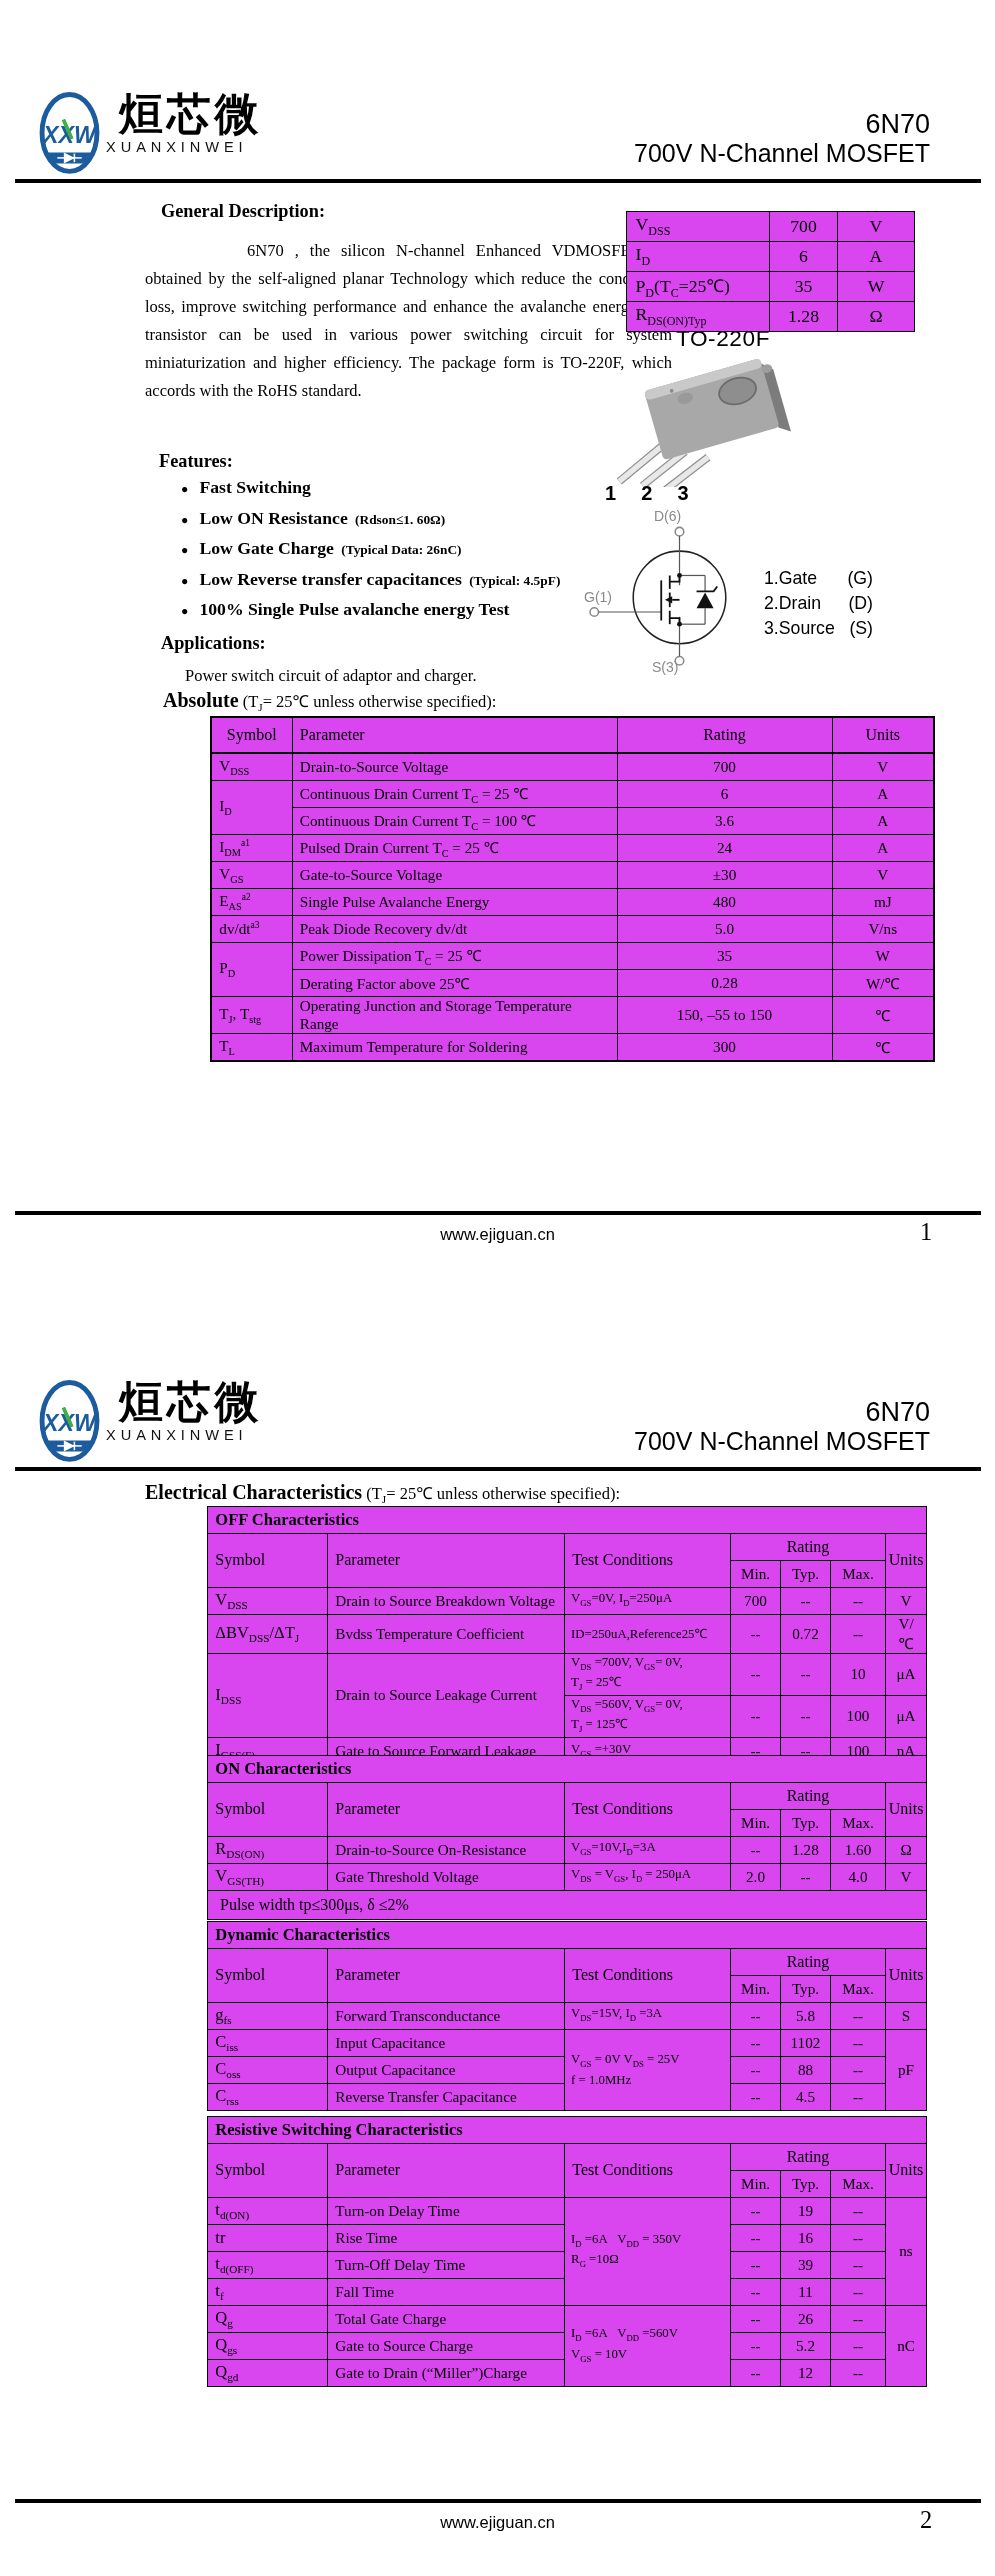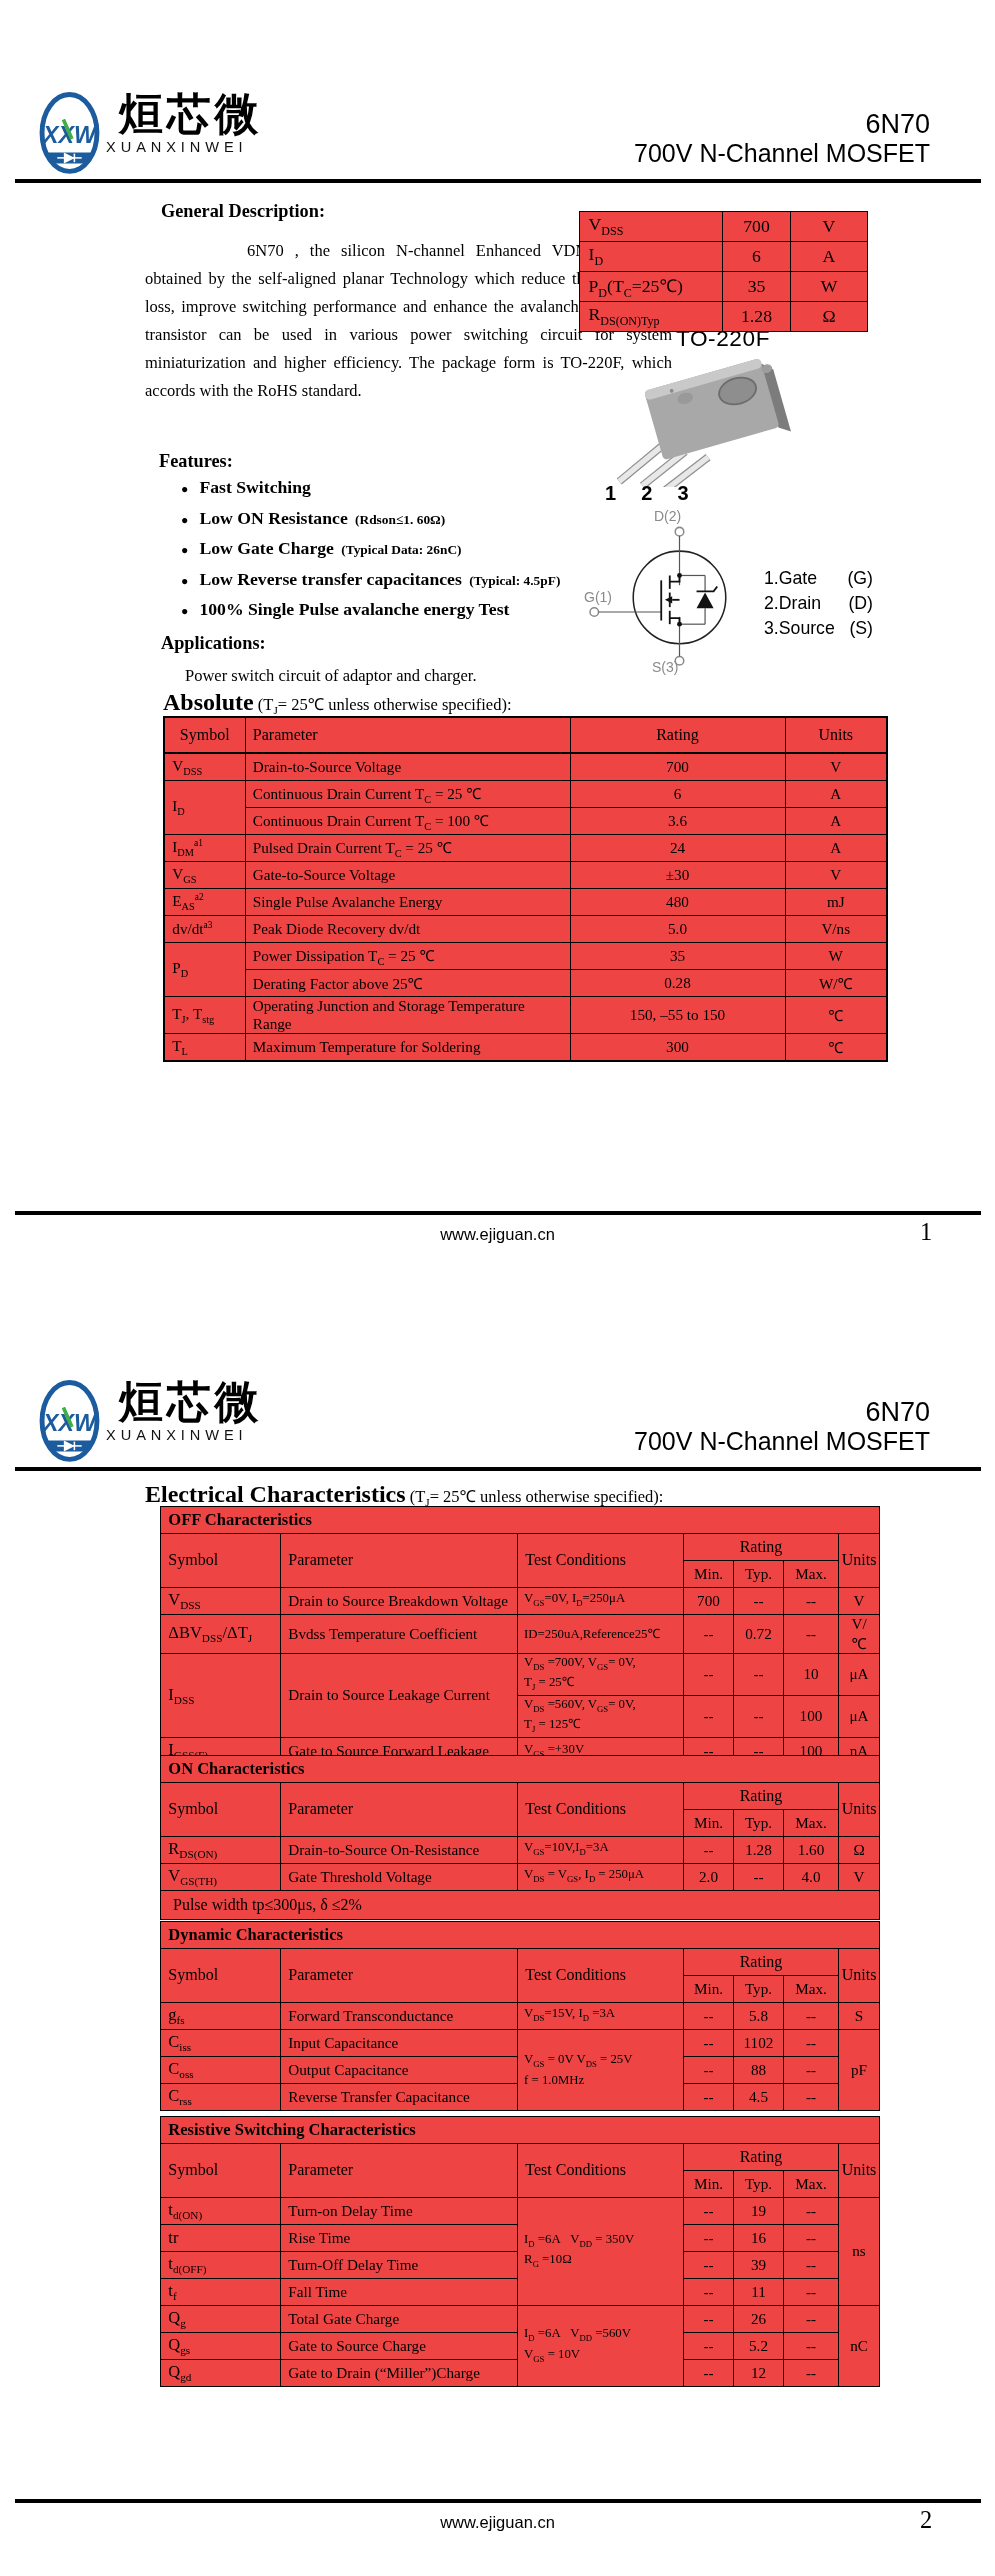--- a/index.html
+++ b/index.html
@@ -19,24 +19,24 @@
   
   .sec-h{position:absolute;font-size:18.3px;font-weight:bold;}
   .desc{position:absolute;left:145px;top:237px;width:527px;font-size:16.5px;line-height:28px;text-align:justify;text-indent:102px;}
   .feats{position:absolute;left:181px;top:477px;}
   .feat{display:flex;align-items:baseline;height:30.5px;}
   .feat .b{font-size:12.2px;margin-right:11px;}
   .feat .m{font-weight:bold;font-size:17.7px;white-space:nowrap;}
   .feat .n{font-weight:bold;font-size:13.4px;margin-left:7.3px;white-space:nowrap;}
   .apps-text{position:absolute;left:185px;top:666px;font-size:16.5px;}
   .abs-line{position:absolute;left:163px;top:689px;font-size:16.5px;}
-  .abs-line .bld{font-size:24px;font-weight:bold;}
+  .abs-line .bld{font-size:20px;font-weight:bold;}
 
   table{border-collapse:collapse;}
-  .dtab{position:absolute;table-layout:fixed;background:#ef4444;}
+  .dtab{position:absolute;table-layout:fixed;background:#d946ef;margin-left:47px;}
   .dtab td{border:0.6px solid #000;text-align:center;vertical-align:middle;font-size:15.2px;padding:0 4.9px;overflow:hidden;}
   sub{font-size:68%;} sup{font-size:62%;}
 
   
   .qtab{left:579px;top:211px;width:288px;border:1.8px solid #000;}
   .qtab td{height:29px;border:1.2px solid #000;font-size:17.7px;}
   .qtab td.l{text-align:left;padding-left:8.5px;}
   .to220{position:absolute;left:579px;top:326px;width:288px;text-align:center;font-family:"Liberation Sans",sans-serif;font-size:22.6px;letter-spacing:0.6px;}
   .pkg{position:absolute;left:601px;top:356px;}
   .pins{position:absolute;left:605px;top:482px;font-family:"Liberation Sans",sans-serif;font-weight:bold;font-size:20px;letter-spacing:9.8px;}
@@ -217,21 +217,21 @@
         <line x1="170" y1="112" x2="212" y2="112"></line>
         <line x1="170" y1="192" x2="212" y2="192"></line>
         <line x1="212" y1="112" x2="212" y2="138"></line>
         <line x1="212" y1="166" x2="212" y2="192"></line>
       </g>
       <polygon points="198,166 226,166 212,140" fill="#111"></polygon>
       <path d="M198 138 h28 l6 -8" stroke="#111" stroke-width="3" fill="none"></path>
       <circle cx="170" cy="112" r="4" fill="#111"></circle>
       <circle cx="170" cy="192" r="4" fill="#111"></circle>
     </svg>
-    <span class="plabel" style="left:78px;top:1.2px;">D(2)</span>
+    <span class="plabel" style="left:78px;top:1.2px;">D(6)</span>
     <span class="plabel" style="left:8px;top:82px;">G(1)</span>
     <span class="plabel" style="left:76px;top:152px;">S(3)</span>
   </div>
 
   <div class="legend">
     <div class="ln">
       <span>1.Gate</span>
       <span>(G)</span>
     </div>
     <div class="ln">

